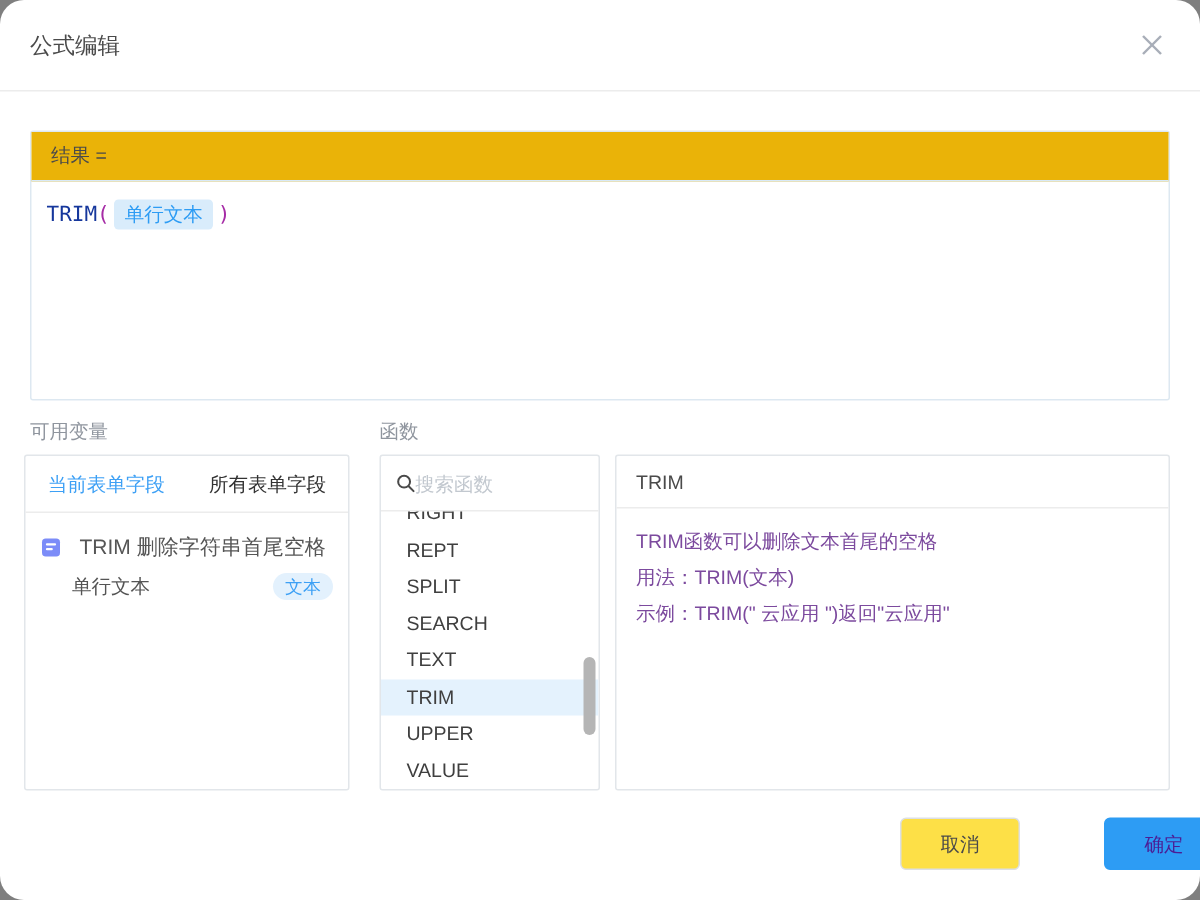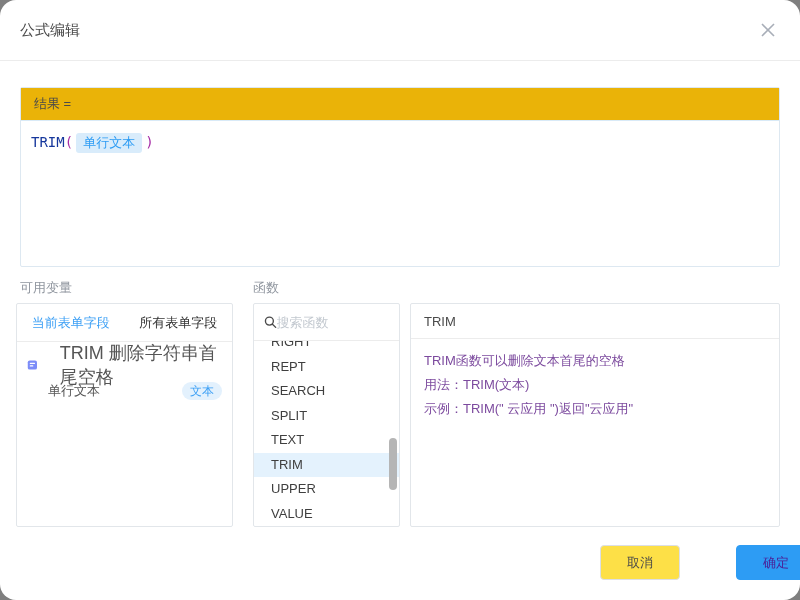--- a/index.html
+++ b/index.html
@@ -42,21 +42,21 @@
   .left-panel  { left:16px;  width:217px; }
   .mid-panel   { left:253px; width:147px; }
   .right-panel { left:410px; width:370px; }
 
   
   .tabs { height:38px; display:flex; border-bottom:1px solid #ececec; }
   .tab { flex:1; display:flex; align-items:center; justify-content:center;
     font-size:13px; color:#333; cursor:pointer; }
   .tab.active { color:#3da0f5; }
   .var-list { padding:10px 10px; }
-  .var-item { display:flex; align-items:center; gap:22px; height:26px; font-size:18px; color:#555; }
+  .var-item { display:flex; align-items:center; gap:12px; height:26px; font-size:14px; color:#555; }
   .var-field { display:flex; align-items:center; justify-content:space-between;
     height:26px; padding-left:21px; font-size:13px; color:#555; cursor:pointer; }
   .badge { background:#e3f1fd; color:#3da0f5; font-size:12px; padding:1px 8px;
     border-radius:9px; line-height:16px; }
 
   
   .search-box { height:37px; border-bottom:1px solid #ececec;
     display:flex; align-items:center; gap:0; padding:0 10px; }
   .search-box input { border:none; outline:none; width:100%; font-size:13px; color:#333;
     font-family:"Liberation Sans", sans-serif; background:transparent; }
@@ -128,22 +128,22 @@
       <svg width="14" height="14" viewBox="0 0 14 14">
         <circle cx="6" cy="6" r="4.4" fill="none" stroke="#4a4a4a" stroke-width="1.5"></circle>
         <line x1="9.4" y1="9.4" x2="13" y2="13" stroke="#4a4a4a" stroke-width="1.5" stroke-linecap="round"></line>
       </svg>
       <input type="text" placeholder="搜索函数" style="">
     </div>
     <div class="fn-list-viewport">
       <div class="fn-list">
         <div class="fn-row">RIGHT</div>
         <div class="fn-row">REPT</div>
+        <div class="fn-row">SPLIT</div>
         <div class="fn-row">SEARCH</div>
-        <div class="fn-row">SPLIT</div>
         <div class="fn-row">TEXT</div>
         <div class="fn-row selected">TRIM</div>
         <div class="fn-row">UPPER</div>
         <div class="fn-row">VALUE</div>
       </div>
       <div class="scroll-thumb"></div>
     </div>
   </div>
 
   <div class="panel right-panel">

